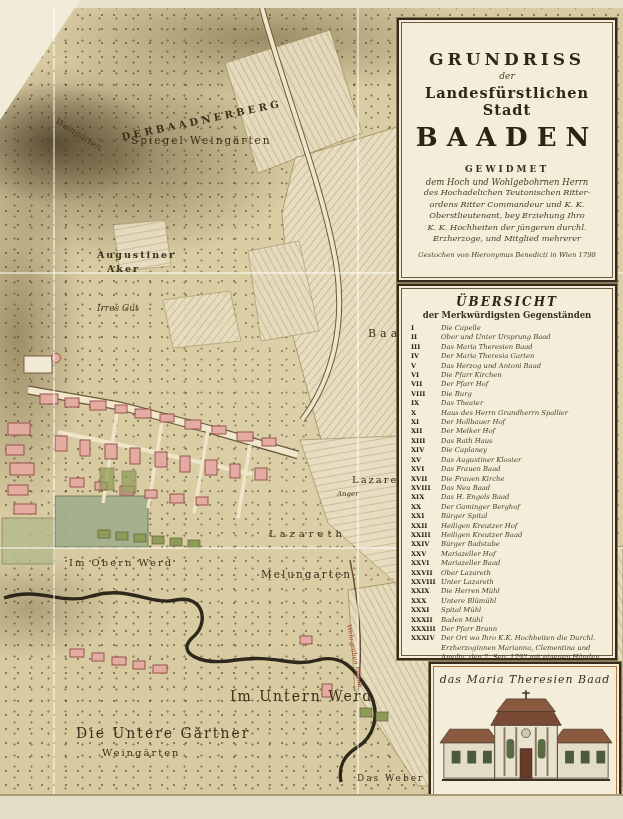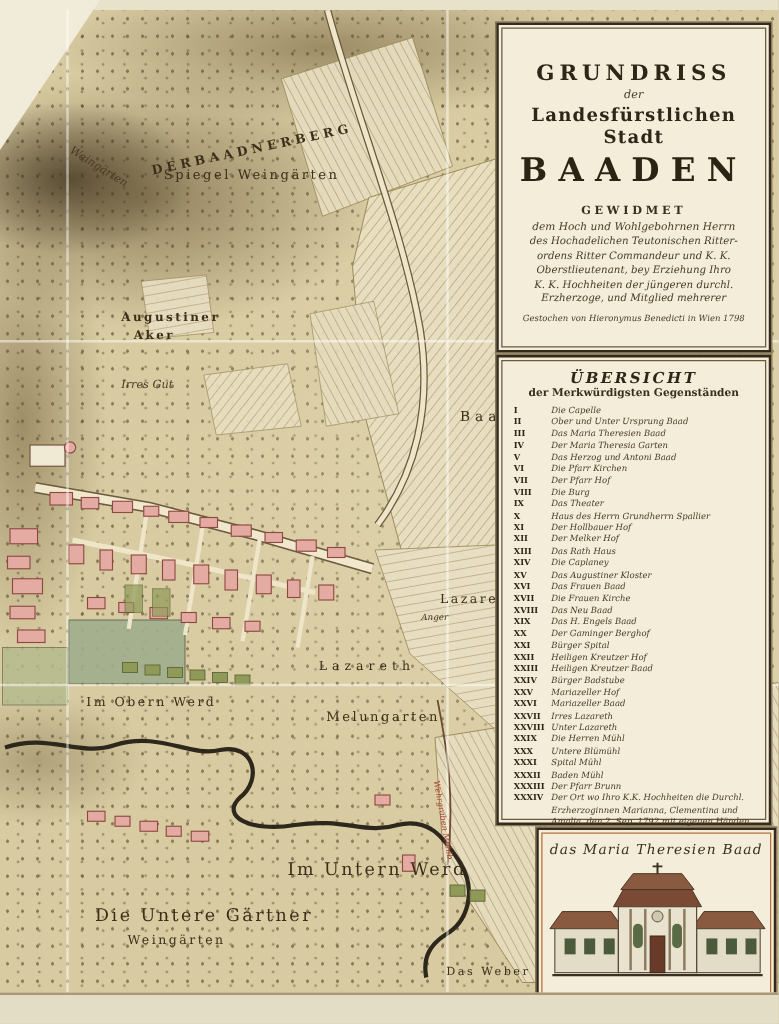--- a/index.html
+++ b/index.html
@@ -177,21 +177,21 @@
 
   <div class="mlabel" style="left:120px;top:116px;font-size:10px;transform:rotate(-12deg);color:#3c2f1a;font-weight:bold;">D E R   B A A D N E R   B E R G</div>
   <div class="mlabel sp1" style="left:131px;top:135px;font-size:10.5px;color:#3c2f1a;">Spiegel Weingärten</div>
   <div class="mlabel cursive" style="left:52px;top:130px;font-size:9px;transform:rotate(32deg);color:#4a3a22;">Weingärten</div>
   <div class="mlabel sp1" style="left:97px;top:250px;font-size:9.5px;font-weight:bold;color:#3c2f1a;">Augustiner</div>
   <div class="mlabel sp1" style="left:107px;top:264px;font-size:9.5px;font-weight:bold;color:#3c2f1a;">Aker</div>
   <div class="mlabel cursive" style="left:97px;top:304px;font-size:9px;color:#4a3a22;">Irres Gut</div>
   <div class="mlabel sp2" style="left:368px;top:328px;font-size:11px;color:#3c2f1a;">Baadner  Feld</div>
   <div class="mlabel sp1" style="left:352px;top:475px;font-size:10px;color:#3c2f1a;">Lazareth  Aker</div>
   <div class="mlabel cursive" style="left:337px;top:491px;font-size:7px;color:#4a3a22;">Anger</div>
-  <div class="mlabel sp2" style="left:255px;top:529px;font-size:10px;color:#3c2f1a;">Lazareth</div>
+  <div class="mlabel sp2" style="left:269px;top:529px;font-size:10px;color:#3c2f1a;">Lazareth</div>
   <div class="mlabel sp1" style="left:261px;top:569px;font-size:10.5px;color:#3c2f1a;">Melungarten</div>
   <div class="mlabel sp1" style="left:69px;top:558px;font-size:10px;color:#3c2f1a;">Im  Obern  Werd</div>
   <div class="mlabel red" style="left:452px;top:690px;font-size:10.5px;letter-spacing:4px;font-weight:bold;transform:rotate(-78deg);transform-origin:left bottom;">HERRSCHAFT LEESDORF</div>
   <div class="mlabel red cursive" style="left:352px;top:624px;font-size:6.5px;transform:rotate(80deg);transform-origin:left top;">Wehrgraben Mühlb.</div>
   <div class="mlabel sp1" style="left:230px;top:689px;font-size:14px;color:#3c2f1a;">Im  Untern  Werd</div>
   <div class="mlabel sp1" style="left:76px;top:726px;font-size:14px;color:#3c2f1a;">Die  Untere  Gärtner</div>
   <div class="mlabel sp1" style="left:102px;top:748px;font-size:10px;color:#3c2f1a;">Weingärten</div>
   <div class="mlabel sp1" style="left:357px;top:774px;font-size:9px;color:#3c2f1a;">Das Weber Feld</div>
 
   <div class="panel" style="left:397px;top:18px;width:216px;height:260px;">
@@ -345,21 +345,21 @@
             <span class="llab">Mariazeller Hof</span>
           </div>
 
           <div class="lrow">
             <span class="lnum">XXVI</span>
             <span class="llab">Mariazeller Baad</span>
           </div>
 
           <div class="lrow">
             <span class="lnum">XXVII</span>
-            <span class="llab">Irres Lazareth</span>
+            <span class="llab">Ober Lazareth</span>
           </div>
 
           <div class="lrow">
             <span class="lnum">XXVIII</span>
             <span class="llab">Unter Lazareth</span>
           </div>
 
           <div class="lrow">
             <span class="lnum">XXIX</span>
             <span class="llab">Die Herren Mühl</span>

